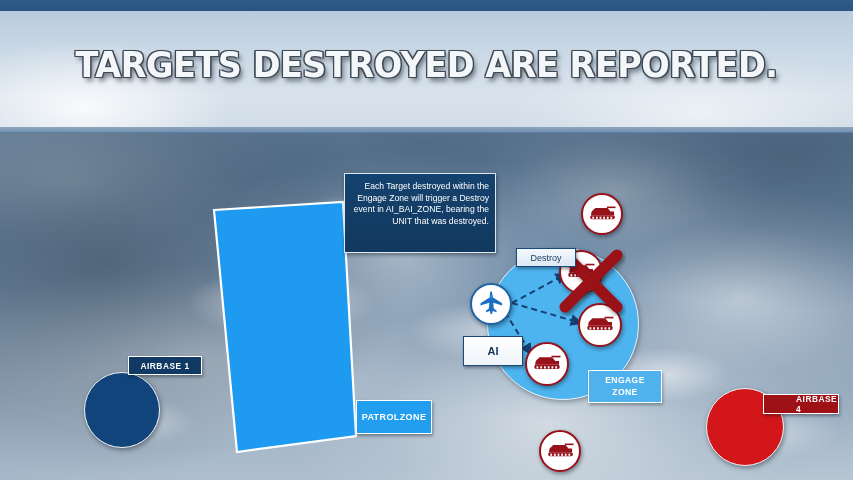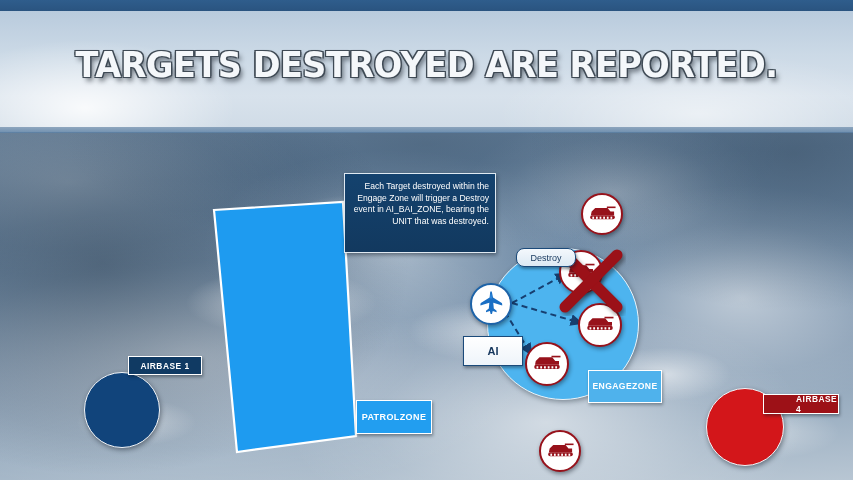--- a/index.html
+++ b/index.html
@@ -117,21 +117,21 @@
     border: 1.3px solid #eaf4fb;
     box-shadow: 1px 2px 5px rgba(10,20,30,.35);
     z-index: 12;
   }
   .engage-label {
     position: absolute; left: 588px; top: 370px; width: 74px; height: 33px;
     background: #4fb2ec;
     border: 1.3px solid #ffffff;
     color: #ffffff;
     font-size: 8.6px; font-weight: 700; letter-spacing: .4px;
-    display: flex; flex-direction: row; align-items: center; justify-content: center;
+    display: flex; flex-direction: column; align-items: center; justify-content: center;
     line-height: 11.5px;
     box-shadow: 1px 2px 3px rgba(10,20,30,.35);
     z-index: 32;
   }
 
   
   .arrows { position: absolute; left: 0; top: 0; width: 853px; height: 480px; z-index: 18; }
 
   
   .unit {
@@ -156,21 +156,21 @@
     left: 463px; top: 336px; width: 60px; height: 30px;
     background: linear-gradient(180deg,#ffffff 0%,#eef4fa 100%);
     border: 1.5px solid #1b4a7a;
     color: #15365c; font-size: 11px;
   }
   .tag-destroy {
     left: 516px; top: 248px; width: 60px; height: 19px;
     background: linear-gradient(180deg,#f4f8fc 0%,#dce9f4 100%);
     border: 1.5px solid #1b4a7a;
     color: #15365c; font-size: 9px; font-weight: 400;
-    border-radius: 8px;
+    border-radius: 0;
   }
   .tag-airbase1 {
     left: 128px; top: 356px; width: 74px; height: 19px;
     background: #103a63;
     border: 1.4px solid #ffffff;
     color: #ffffff; font-size: 8.4px; letter-spacing: .5px;
   }
   .tag-airbase4 {
     left: 763px; top: 394px; width: 76px; height: 20px;
     background: #9d1117;

